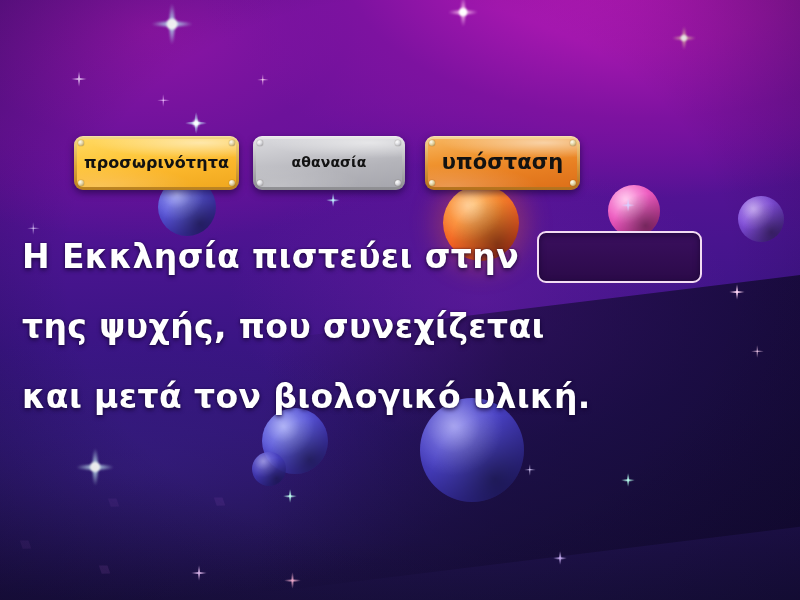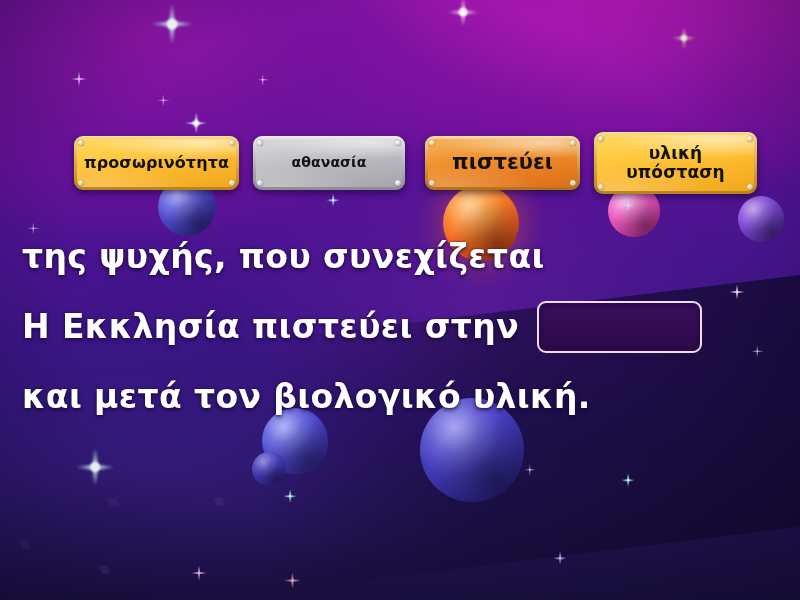--- a/index.html
+++ b/index.html
@@ -299,41 +299,29 @@
         <span class="tile-label" style="font-size:14px;">αθανασία</span>
       </div>
     </div>
 
     <div class="tile t-orange" style="left:409px; top:136px; width:155px; height:54px;">
       <span class="rivet rv-tl"></span>
       <span class="rivet rv-tr"></span>
       <span class="rivet rv-bl"></span>
       <span class="rivet rv-br"></span>
       <div class="tile-inner">
-        <span class="tile-label" style="font-size:21px;">πιστεύει</span>
+        <span class="tile-label" style="font-size:21px;">υπόσταση</span>
       </div>
     </div>
 
-    <div class="tile t-gold" style="left:578px; top:132px; width:163px; height:62px;">
-      <span class="rivet rv-tl"></span>
-      <span class="rivet rv-tr"></span>
-      <span class="rivet rv-bl"></span>
-      <span class="rivet rv-br"></span>
-      <div class="tile-inner">
-        <span class="tile-label" style="font-size:17px;">
-          <span>υλική</span><br>
-          <span>υπόσταση</span>
-        </span>
-      </div>
-    </div>
 
   </div>
 
   <div class="sentence">
-    <div class="sent-line">της ψυχής, που συνεχίζεται</div>
     <div class="sent-line with-gap">
       <span>Η Εκκλησία πιστεύει στην</span>
       <span class="dropzone"></span>
     </div>
+    <div class="sent-line">της ψυχής, που συνεχίζεται</div>
     <div class="sent-line">και μετά τον βιολογικό υλική.</div>
   </div>
 
 </div>
 
 </body></html>

